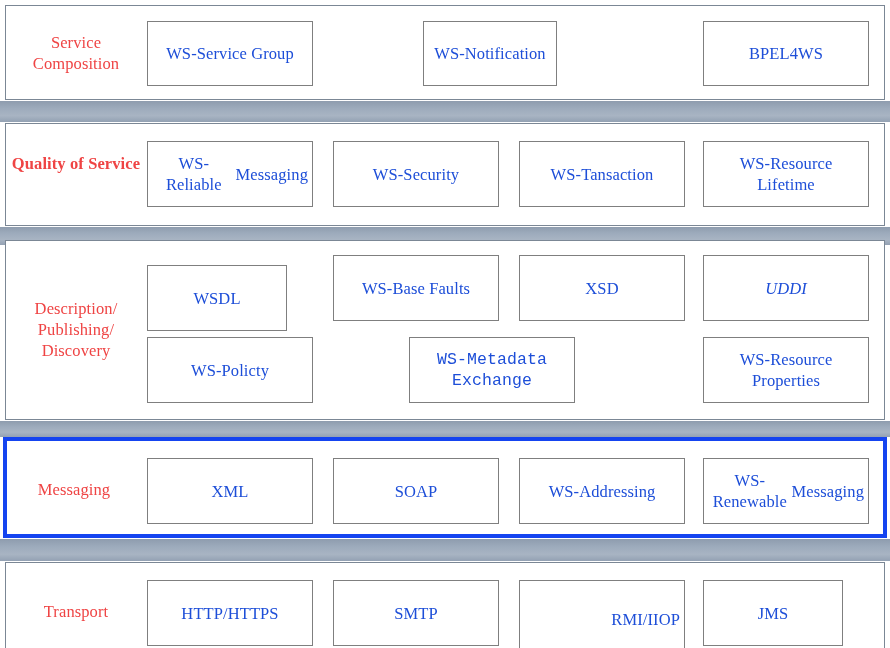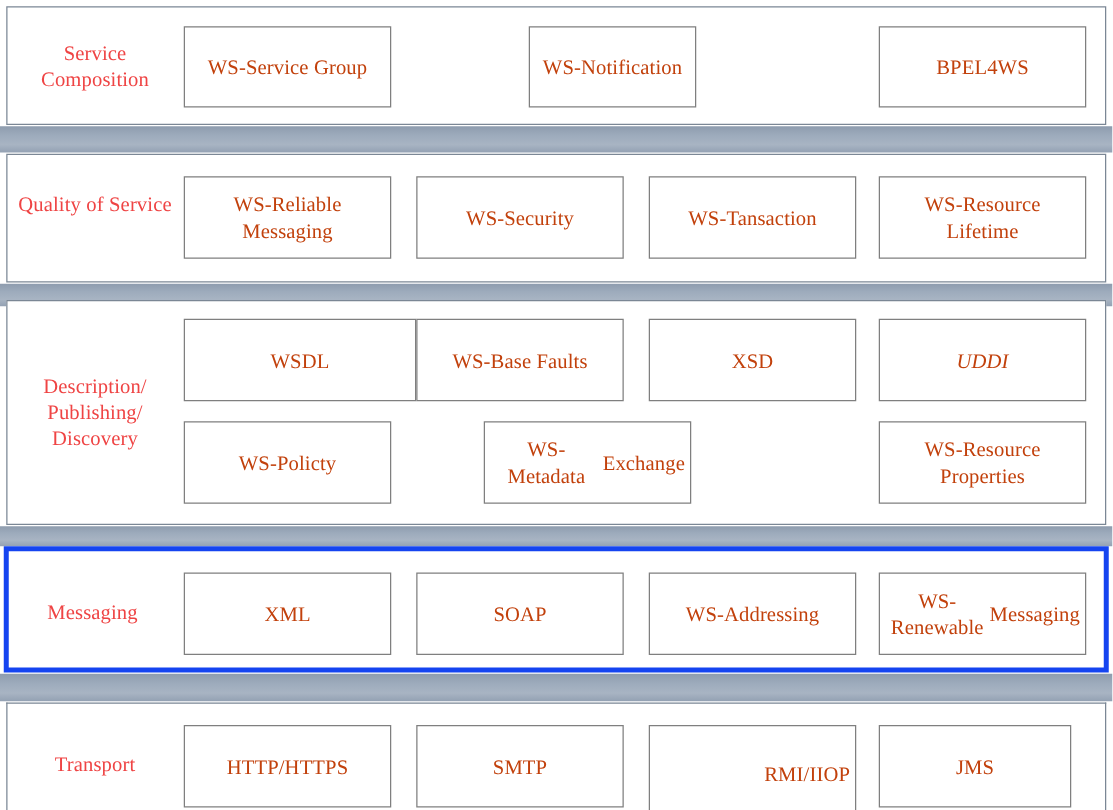--- a/index.html
+++ b/index.html
@@ -67,21 +67,21 @@
     position: absolute;
     box-sizing: border-box;
     background: #ffffff;
     border: 1.6px solid #7f7f7f;
     display: flex;
     align-items: center;
     justify-content: center;
     text-align: center;
     font-size: 16.5px;
     line-height: 21px;
-    color: #c2410c;
+    color: #1d4ed8;
     padding: 0 4px;
     letter-spacing: .1px;
   }
   .box span { display: block; }
 </style>
 </head>
 <body>
 
 <div id="stack">
 
@@ -97,25 +97,25 @@
       <span>WS-Notification</span>
     </div>
     <div class="box" style="left:697px; top:15px; width:166px; height:65px;">
       <span>BPEL4WS</span>
     </div>
   </div>
 
   <div class="separator" style="top:101px; height:21px;"></div>
 
   <div class="layer" style="top:123px; height:103px;">
-    <div class="layer-label" style="top:29px;">
+    <div class="layer-label" style="top:29px;font-weight:bold;">
       <span>Quality of</span>
       <span>Service</span>
     </div>
-    <div class="box" style="left:141px; top:17px; width:166px; height:66px; flex-direction:column;">
+    <div class="box" style="left:141px; top:17px; width:166px; height:66px; flex-direction:row;">
       <span>WS-Reliable</span>
       <span>Messaging</span>
     </div>
     <div class="box" style="left:327px; top:17px; width:166px; height:66px;">
       <span>WS-Security</span>
     </div>
     <div class="box" style="left:513px; top:17px; width:166px; height:66px;">
       <span>WS-Tansaction</span>
     </div>
     <div class="box" style="left:697px; top:17px; width:166px; height:66px; flex-direction:column;">
@@ -126,37 +126,37 @@
 
   <div class="separator" style="top:227px; height:18px;"></div>
 
   <div class="layer" style="top:240px; height:180px;">
     <div class="layer-label" style="top:57px;">
       <span>Description/</span>
       <span>Publishing/</span>
       <span>Discovery</span>
     </div>
 
-    <div class="box" style="left:141px; top:14px; width:186px; height:66px;">
+    <div class="box" style="left:141px; top:24px; width:140px; height:66px;">
       <span>WSDL</span>
     </div>
     <div class="box" style="left:327px; top:14px; width:166px; height:66px;">
       <span>WS-Base Faults</span>
     </div>
     <div class="box" style="left:513px; top:14px; width:166px; height:66px;">
       <span>XSD</span>
     </div>
     <div class="box" style="left:697px; top:14px; width:166px; height:66px;font-style:italic;">
       <span>UDDI</span>
     </div>
 
     <div class="box" style="left:141px; top:96px; width:166px; height:66px;">
       <span>WS-Policty</span>
     </div>
-    <div class="box" style="left:381px; top:96px; width:166px; height:66px; ">
+    <div class="box" style="left:403px; top:96px; width:166px; height:66px; flex-direction:column;font-family:Liberation Mono, monospace;">
       <span>WS-Metadata</span>
       <span>Exchange</span>
     </div>
     <div class="box" style="left:697px; top:96px; width:166px; height:66px; flex-direction:column;">
       <span>WS-Resource</span>
       <span>Properties</span>
     </div>
   </div>
 
   <div class="separator" style="top:421px; height:16px;"></div>
@@ -188,18 +188,18 @@
     </div>
     <div class="box" style="left:141px; top:17px; width:166px; height:66px;">
       <span>HTTP/HTTPS</span>
     </div>
     <div class="box" style="left:327px; top:17px; width:166px; height:66px;">
       <span>SMTP</span>
     </div>
     <div class="box" style="left:513px; top:17px; width:166px; height:78px;justify-content:flex-end;">
       <span>RMI/IIOP</span>
     </div>
-    <div class="box" style="left:697px; top:17px; width:154px; height:66px;">
+    <div class="box" style="left:697px; top:17px; width:140px; height:66px;">
       <span>JMS</span>
     </div>
   </div>
 
 </div>
 
 </body></html>

